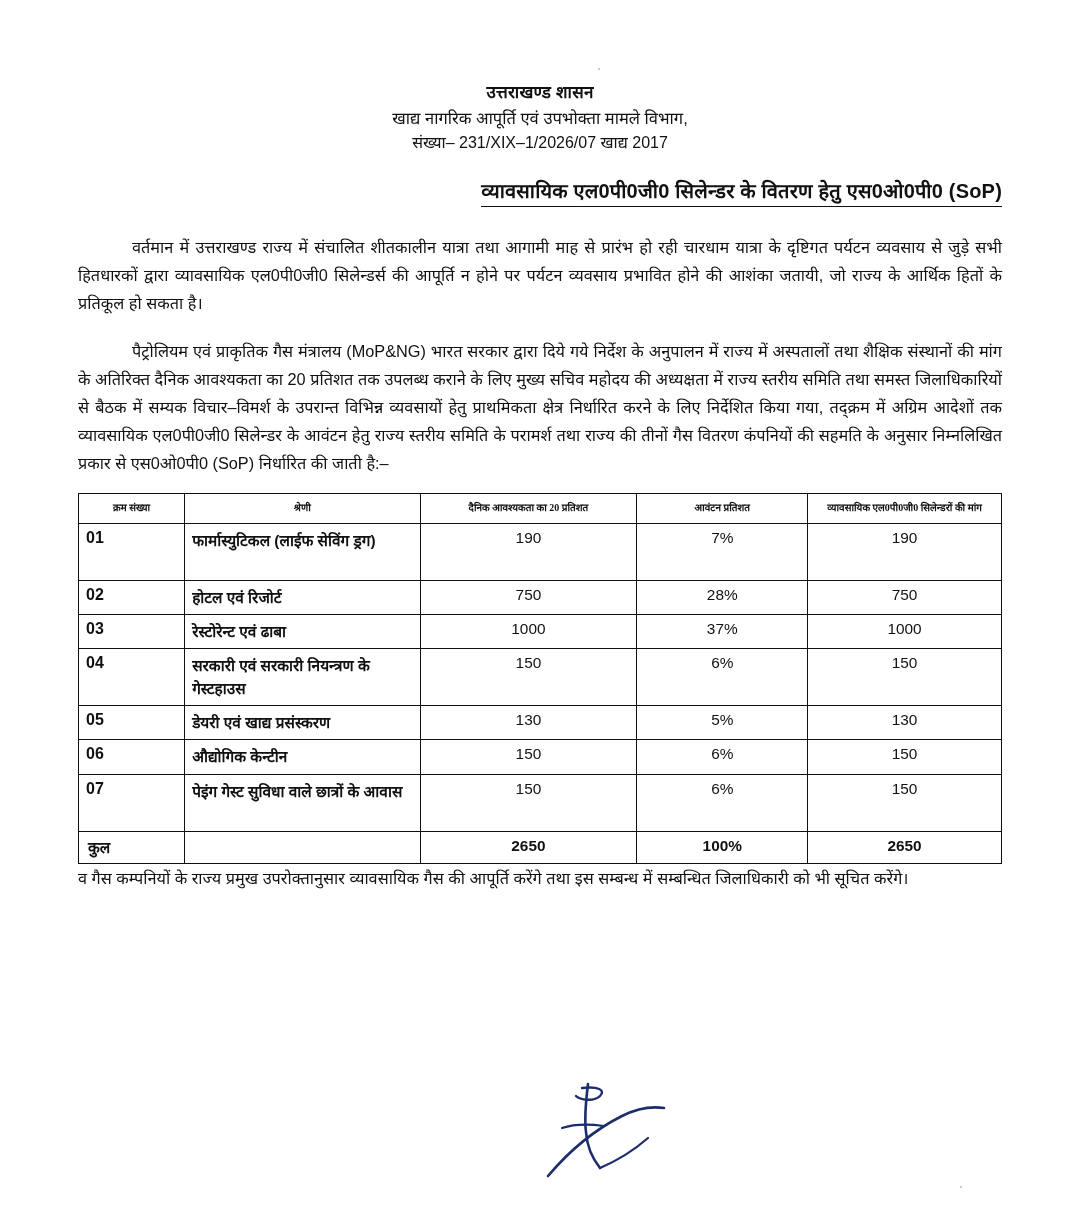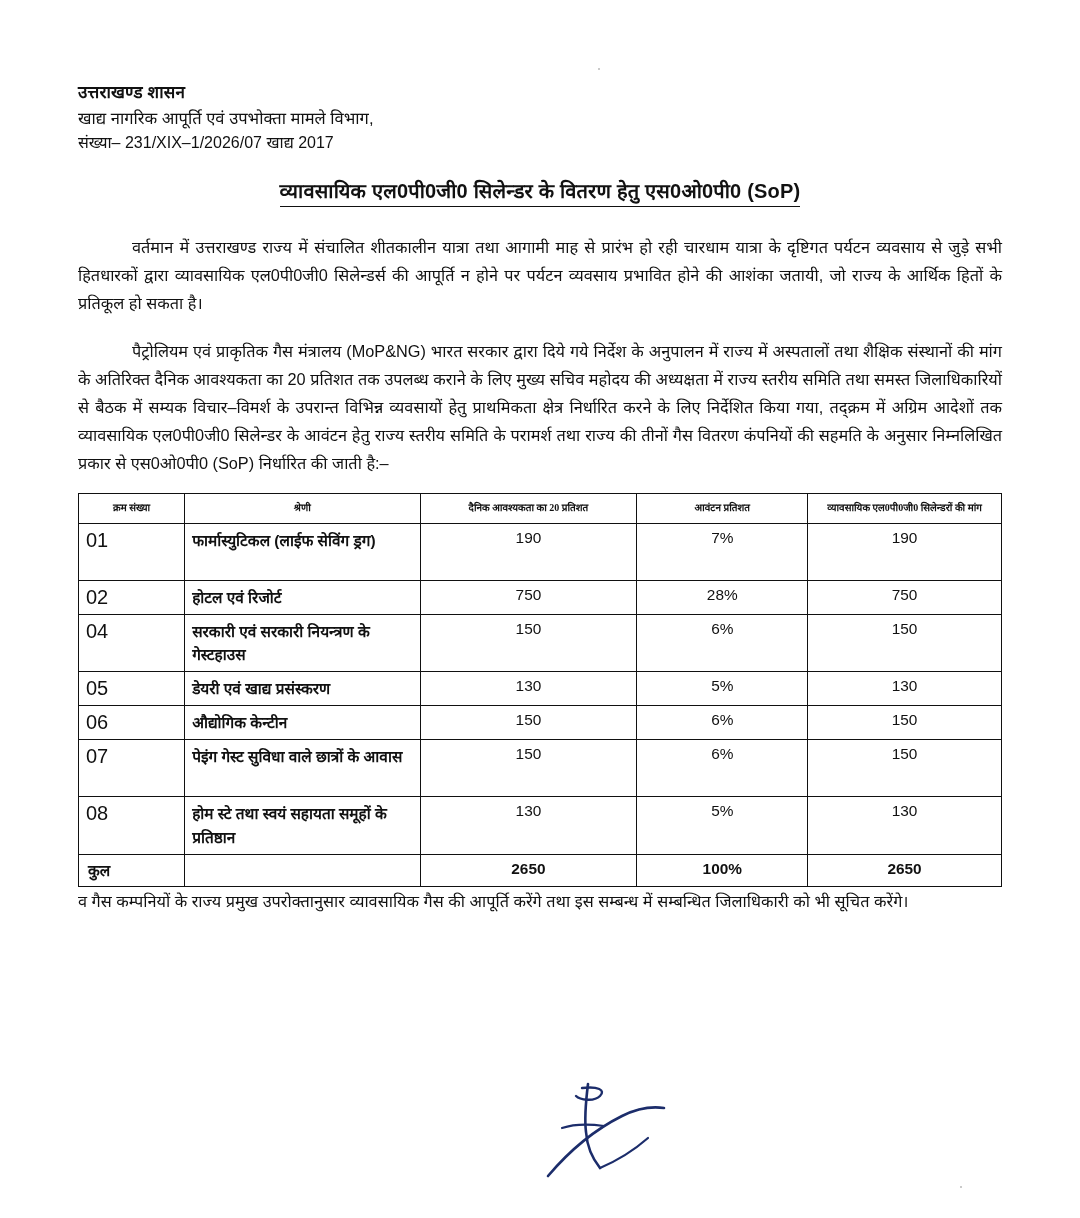--- a/index.html
+++ b/index.html
@@ -19,20 +19,21 @@
     position: absolute;
     top: 0; left: 0;
     width: 1080px;
     height: 1218px;
     box-sizing: border-box;
     padding: 80px 78px 20px 78px;
   }
 
   
   .header {
+    text-align: center;
     line-height: 1.52;
   }
   .header .h-line {
     font-size: 16.5px;
     letter-spacing: 0.2px;
   }
   .header .h-line.bold {
     font-weight: bold;
     font-size: 17px;
   }
@@ -40,21 +41,21 @@
     font-size: 16.5px;
   }
   .header .h-num {
     font-size: 16px;
   }
   .header .h-place {
     font-size: 16px;
   }
 
   .title-wrap {
-    text-align: center;
+    text-align: right;
     margin-top: 22px;
     margin-bottom: 10px;
   }
   .doc-title {
     display: inline-block;
     font-size: 20px;
     font-weight: bold;
     border-bottom: 1.6px solid #111;
     padding-bottom: 2px;
     letter-spacing: 0.2px;
@@ -93,21 +94,21 @@
     line-height: 1.45;
     padding: 7px 6px;
     font-family: Liberation Serif, serif;
   }
   col.c1 { width: 11.5%; }
   col.c2 { width: 25.5%; }
   col.c3 { width: 23.5%; }
   col.c4 { width: 18.5%; }
   col.c5 { width: 21%; }
 
-  td.sn { text-align: left; font-size: 20px; padding-left: 9px; }
+  td.sn { text-align: left; font-size: 16px; padding-left: 9px; font-weight: bold; }
   td.cat { text-align: left; line-height: 1.5; font-weight: bold; }
   td.num { text-align: center; vertical-align: middle; }
   tr.total td {
     font-weight: bold;
     text-align: center;
   }
   tr.total td.sn-total {
     text-align: left;
     font-weight: bold;
     padding-left: 9px;
@@ -178,20 +179,27 @@
         <td class="num">7%</td>
         <td class="num">190</td>
       </tr>
       <tr>
         <td class="sn">02</td>
         <td class="cat">होटल एवं रिजोर्ट</td>
         <td class="num">750</td>
         <td class="num">28%</td>
         <td class="num">750</td>
       </tr>
+      <tr>
+        <td class="sn">03</td>
+        <td class="cat">रेस्टोरेन्ट एवं ढाबा</td>
+        <td class="num">1000</td>
+        <td class="num">37%</td>
+        <td class="num">1000</td>
+      </tr>
       <tr class="row-tall">
         <td class="sn">04</td>
         <td class="cat">सरकारी एवं सरकारी नियन्त्रण के गेस्टहाउस</td>
         <td class="num">150</td>
         <td class="num">6%</td>
         <td class="num">150</td>
       </tr>
       <tr>
         <td class="sn">05</td>
         <td class="cat">डेयरी एवं खाद्य प्रसंस्करण</td>
@@ -205,27 +213,20 @@
         <td class="num">150</td>
         <td class="num">6%</td>
         <td class="num">150</td>
       </tr>
       <tr class="row-tall">
         <td class="sn">07</td>
         <td class="cat">पेइंग गेस्ट सुविधा वाले छात्रों के आवास</td>
         <td class="num">150</td>
         <td class="num">6%</td>
         <td class="num">150</td>
-      </tr>
-      <tr class="row-tall">
-        <td class="sn">08</td>
-        <td class="cat">होम स्टे तथा स्वयं सहायता समूहों के प्रतिष्ठान</td>
-        <td class="num">130</td>
-        <td class="num">5%</td>
-        <td class="num">130</td>
       </tr>
       <tr class="total">
         <td class="sn-total">कुल</td>
         <td class="blank"></td>
         <td>2650</td>
         <td>100%</td>
         <td>2650</td>
       </tr>
     </tbody>
   </table>

